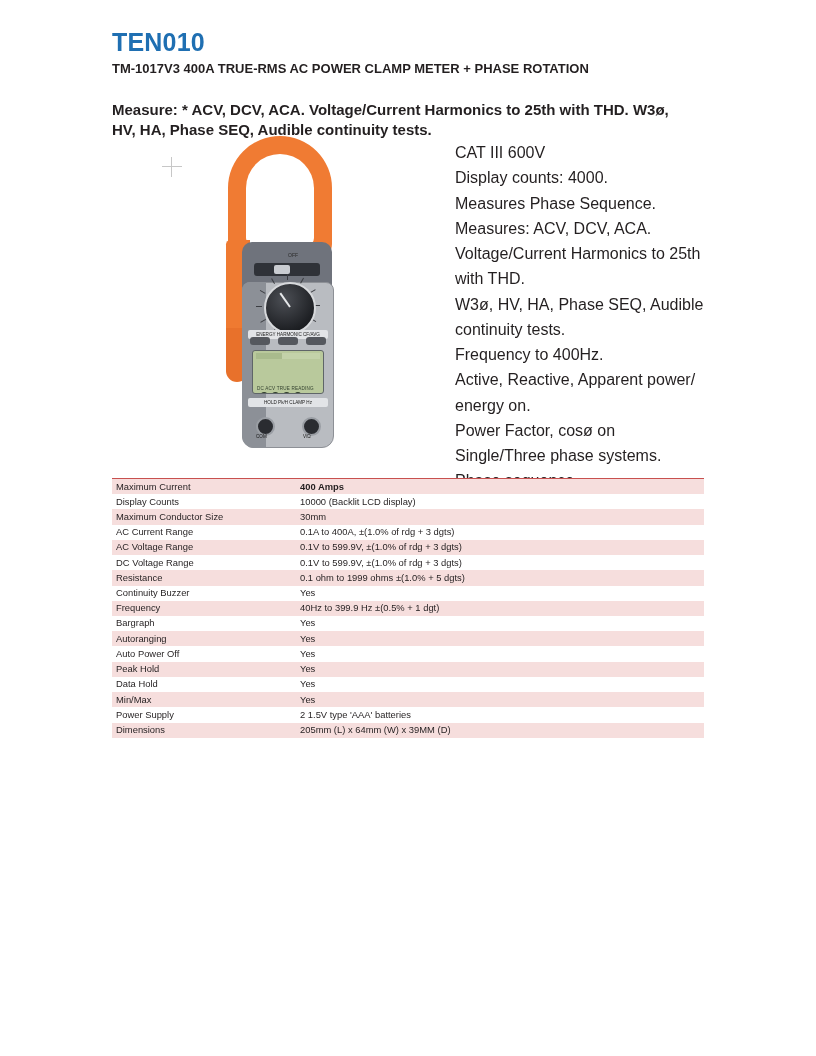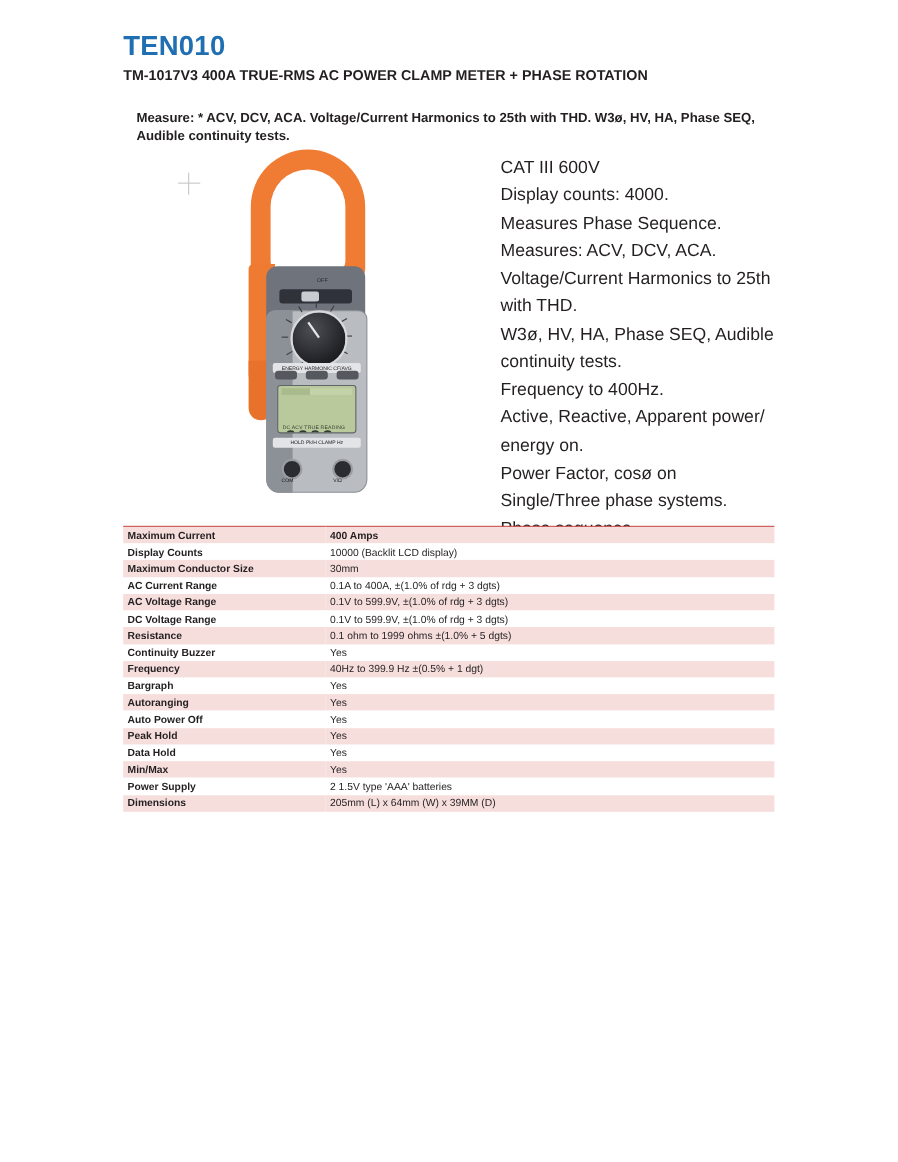--- a/index.html
+++ b/index.html
@@ -35,24 +35,24 @@
     left: 112px;
     top: 60px;
     width: 580px;
     font-size: 13px;
     font-weight: bold;
     line-height: 1.33;
     color: #231f20;
   }
   .subtitle {
     position: absolute;
-    left: 124px;
+    left: 112px;
     top: 100px;
     width: 572px;
-    font-size: 12px;
+    font-size: 15px;
     font-weight: bold;
     line-height: 1.33;
     color: #231f20;
   }
 
   
   .product-area {
     position: absolute;
     left: 120px;
     top: 132px;
@@ -314,21 +314,21 @@
     border-collapse: collapse;
     font-size: 9.4px;
   }
   .spec-table td {
     padding: 1.5px 0 1.5px 4px;
     vertical-align: top;
     line-height: 1.3;
   }
   .spec-table td.k {
     width: 180px;
-    font-weight: bold;
+    font-weight: normal;
   }
   .spec-table tr.alt td {
     background: #f6dedd;
   }
   .spec-table tr.plain td {
     background: #ffffff;
   }
   .spec-table tr.first td {
     border-top: 1.2px solid #c8504f;
   }

